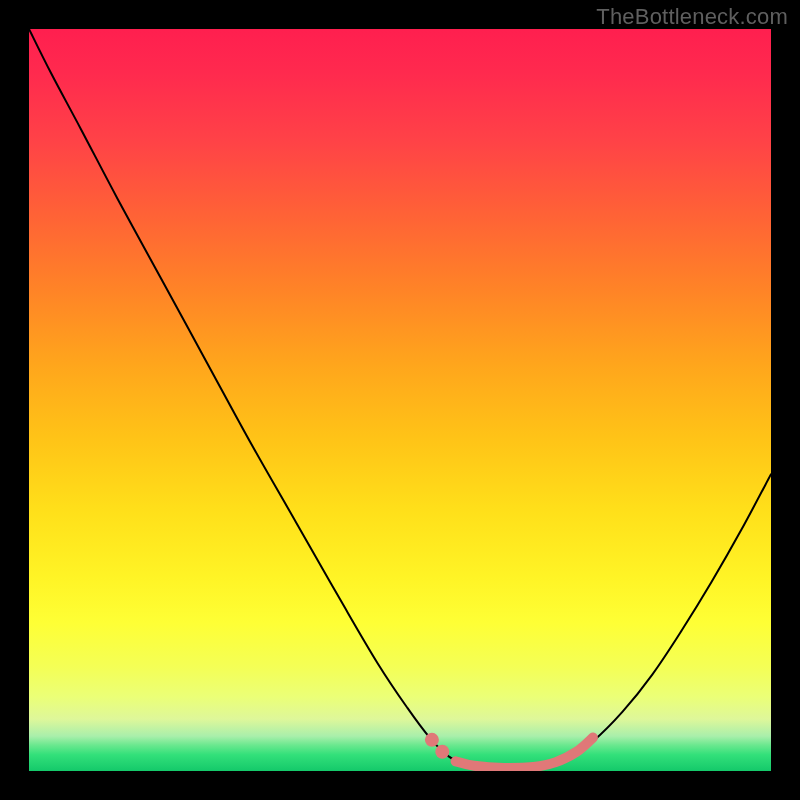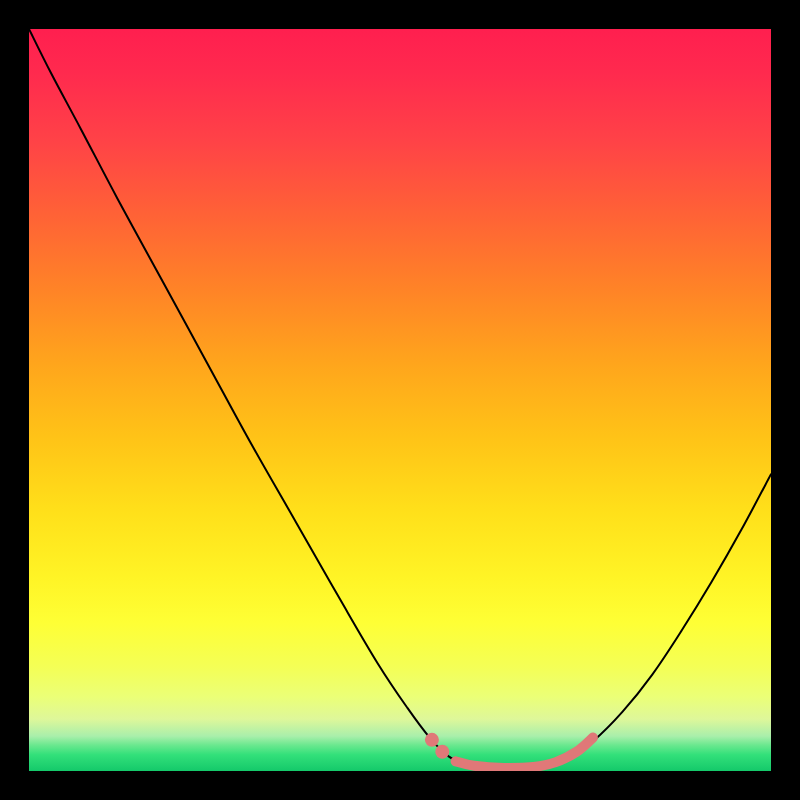--- a/index.html
+++ b/index.html
@@ -26,20 +26,21 @@
     top: 29px;
     width: 742px;
     height: 742px;
   }
   svg { display: block; }
 </style>
 </head>
 <body>
 
 <div class="frame">
+  <div class="watermark">TheBottleneck.com</div>
   <div class="plot-area">
     <svg id="chart-svg" width="742" height="742" viewBox="0 0 742 742" preserveAspectRatio="none">
       <defs>
         <linearGradient id="bg-grad" x1="0" y1="0" x2="0" y2="1">
             <stop offset="0.00%" stop-color="#ff1f4f"></stop>
             <stop offset="6.00%" stop-color="#ff2a4e"></stop>
             <stop offset="15.00%" stop-color="#ff4247"></stop>
             <stop offset="25.00%" stop-color="#ff6236"></stop>
             <stop offset="35.00%" stop-color="#ff8327"></stop>
             <stop offset="45.00%" stop-color="#ffa51c"></stop>

